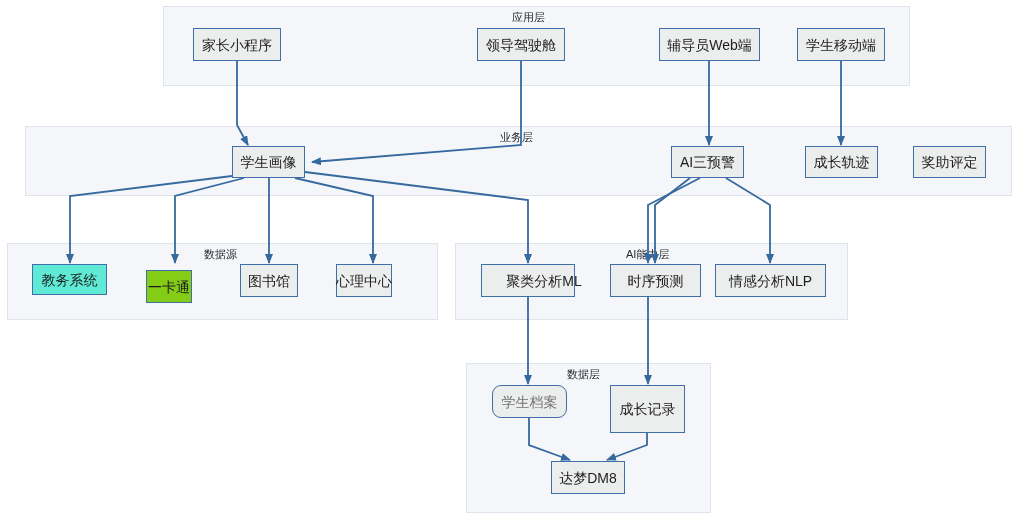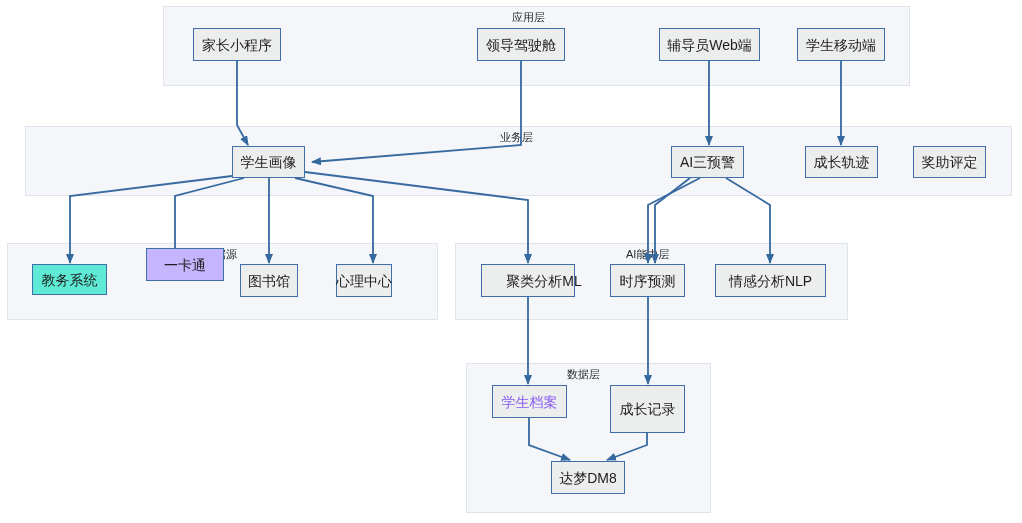--- a/index.html
+++ b/index.html
@@ -99,24 +99,24 @@
   <div id="nodes-host">
       <div class="node" style="left: 193px; top: 28px; width: 88px; height: 33px; background: rgb(236, 237, 237); border-color: rgb(63, 110, 168); color: rgb(29, 29, 29);">家长小程序</div>
       <div class="node" style="left: 477px; top: 28px; width: 88px; height: 33px; background: rgb(236, 237, 237); border-color: rgb(63, 110, 168); color: rgb(29, 29, 29);">领导驾驶舱</div>
       <div class="node" style="left: 659px; top: 28px; width: 101px; height: 33px; background: rgb(236, 237, 237); border-color: rgb(63, 110, 168); color: rgb(29, 29, 29);">辅导员Web端</div>
       <div class="node" style="left: 797px; top: 28px; width: 88px; height: 33px; background: rgb(236, 237, 237); border-color: rgb(63, 110, 168); color: rgb(29, 29, 29);">学生移动端</div>
       <div class="node" style="left: 232px; top: 146px; width: 73px; height: 32px; background: rgb(236, 237, 237); border-color: rgb(63, 110, 168); color: rgb(29, 29, 29);">学生画像</div>
       <div class="node" style="left: 671px; top: 146px; width: 73px; height: 32px; background: rgb(236, 237, 237); border-color: rgb(63, 110, 168); color: rgb(29, 29, 29);">AI三预警</div>
       <div class="node" style="left: 805px; top: 146px; width: 73px; height: 32px; background: rgb(236, 237, 237); border-color: rgb(63, 110, 168); color: rgb(29, 29, 29);">成长轨迹</div>
       <div class="node" style="left: 913px; top: 146px; width: 73px; height: 32px; background: rgb(236, 237, 237); border-color: rgb(63, 110, 168); color: rgb(29, 29, 29);">奖助评定</div>
       <div class="node" style="left: 32px; top: 264px; width: 75px; height: 31px; background: #5eead4; border-color: rgb(63, 110, 168); color: rgb(29, 29, 29);">教务系统</div>
-      <div class="node" style="left: 146px; top: 248px; width: 78px; height: 33px; background: #c4b5fd; border-color: rgb(63, 110, 168); color: rgb(29, 29, 29);">一卡通</div>
+      <div class="node" style="left: 146px; top: 270px; width: 46px; height: 33px; background: #84cc16; border-color: rgb(63, 110, 168); color: rgb(29, 29, 29);">一卡通</div>
       <div class="node" style="left: 240px; top: 264px; width: 58px; height: 33px; background: rgb(236, 237, 237); border-color: rgb(63, 110, 168); color: rgb(29, 29, 29);">图书馆</div>
       <div class="node" style="left: 336px; top: 264px; width: 56px; height: 33px; background: rgb(236, 237, 237); border-color: rgb(63, 110, 168); color: rgb(29, 29, 29);">心理中心</div>
       <div class="node" style="left: 481px; top: 264px; width: 94px; height: 33px; background: rgb(236, 237, 237); border-color: rgb(63, 110, 168); color: rgb(29, 29, 29); padding-left: 32px;">聚类分析ML</div>
-      <div class="node" style="left: 610px; top: 264px; width: 75px; height: 33px; background: rgb(236, 237, 237); border-color: rgb(63, 110, 168); color: rgb(29, 29, 29);">时序预测</div>
+      <div class="node" style="left: 610px; top: 264px; width: 91px; height: 33px; background: rgb(236, 237, 237); border-color: rgb(63, 110, 168); color: rgb(29, 29, 29);">时序预测</div>
       <div class="node" style="left: 715px; top: 264px; width: 111px; height: 33px; background: rgb(236, 237, 237); border-color: rgb(63, 110, 168); color: rgb(29, 29, 29);">情感分析NLP</div>
-      <div class="node" style="left: 492px; top: 385px; width: 75px; height: 33px; background: rgb(236, 237, 237); border-color: rgb(63, 110, 168); color: #8b5cf6;">学生档案</div>
+      <div class="node" style="left: 492px; top: 385px; width: 75px; height: 33px; background: rgb(236, 237, 237); border-color: rgb(63, 110, 168); color: #737373; border-radius: 9px;">学生档案</div>
       <div class="node" style="left: 610px; top: 385px; width: 75px; height: 48px; background: rgb(236, 237, 237); border-color: rgb(63, 110, 168); color: rgb(29, 29, 29);">成长记录</div>
       <div class="node" style="left: 551px; top: 461px; width: 74px; height: 33px; background: rgb(236, 237, 237); border-color: rgb(63, 110, 168); color: rgb(29, 29, 29);">达梦DM8</div>
     </div>
 
 </div>
 
 </body></html>

